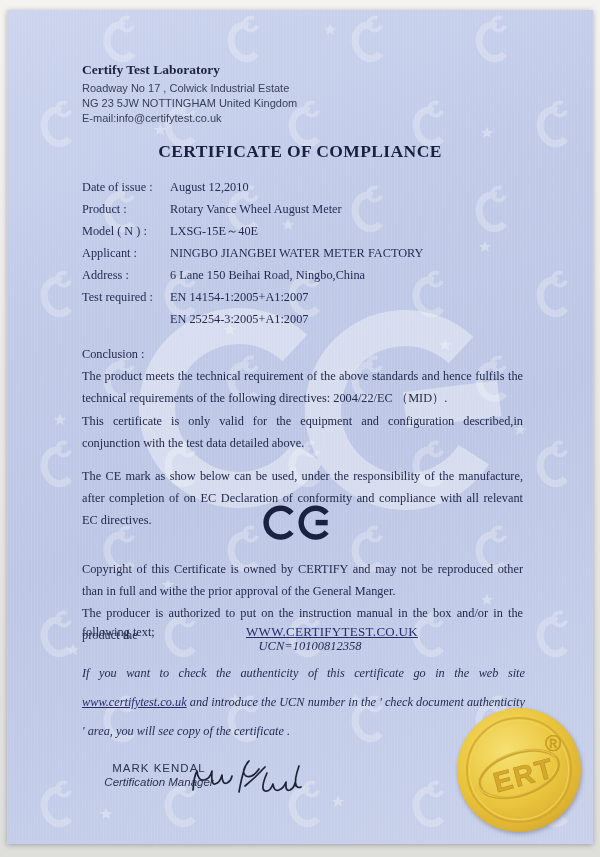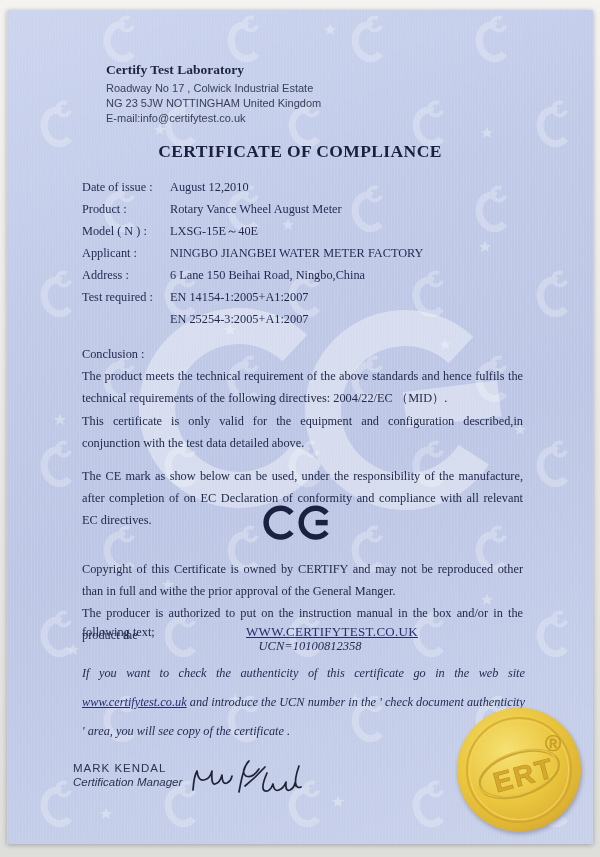--- a/index.html
+++ b/index.html
@@ -7,21 +7,21 @@
   .photo{position:relative;width:600px;height:857px;overflow:hidden;
          background:linear-gradient(180deg,#f4f3ef 0%,#e9e8e4 50%,#dededa 100%);}
   .paper{position:absolute;left:7px;top:10px;width:586px;height:834px;overflow:hidden;
          background-image:
            repeating-linear-gradient(90deg, rgba(255,255,255,.07) 0px, rgba(255,255,255,.07) 1px, rgba(0,0,0,0) 1px, rgba(0,0,0,0) 3px),
            linear-gradient(160deg,#ccd4ee 0%,#c1cbe8 30%,#bdc7e5 55%,#c5cee9 85%,#c9d1ea 100%);
          box-shadow:0 1px 5px rgba(40,45,70,.35);}
   .abs{position:absolute;}
   .wm{position:absolute;left:0;top:0;pointer-events:none;}
 
-  .lab{left:75px;top:52px;color:#2e3550;margin-left:24px;}
+  .lab{left:75px;top:52px;color:#2e3550;}
   .lab .name{font-weight:bold;font-size:13.5px;color:#1d2440;margin-bottom:3px;}
   .lab .addr{font-family:"Liberation Sans",sans-serif;font-size:11px;line-height:15px;color:#3a405a;}
 
   .title{left:0;top:131px;width:586px;text-align:center;font-weight:bold;
          font-size:17.5px;letter-spacing:.4px;color:#1a2140;}
 
   .table{left:75px;top:166px;width:460px;font-size:12.3px;color:#1f2950;}
   .table .row{display:flex;height:22px;line-height:22px;}
   .table .lbl{width:88px;flex:none;}
   .table .val{flex:1;}
@@ -33,21 +33,21 @@
 
   .follow-row{left:75px;top:611px;width:441px;font-size:12.3px;line-height:22px;color:#222a4d;}
   .site-link{position:absolute;left:150px;top:0;width:200px;text-align:center;
              color:#252e6b;text-decoration:underline;font-size:13px;letter-spacing:.3px;cursor:pointer;}
   .ucn{left:0;top:629px;width:606px;text-align:center;font-style:italic;font-size:12.5px;color:#1f2950;}
 
   .auth{left:75px;top:649px;width:443px;font-style:italic;font-size:12.3px;line-height:29px;
         color:#1f2950;text-align:justify;}
   .auth .inline-link{color:#252e6b;text-decoration:underline;cursor:pointer;}
 
-  .sig-block{left:66px;top:752px;width:172px;text-align:left;
+  .sig-block{left:66px;top:752px;width:172px;text-align:center;
              font-family:"Liberation Sans",sans-serif;color:#2b3350;}
   .sig-name{font-size:11.5px;letter-spacing:1px;}
   .sig-role{font-size:11.5px;font-style:italic;margin-top:2px;}
   .sig-svg{left:180px;top:736px;}
   .seal-svg{left:446px;top:694px;filter:drop-shadow(1px 2px 2px rgba(60,60,95,.35));}
 </style>
 </head>
 <body>
 
 <div class="photo">

